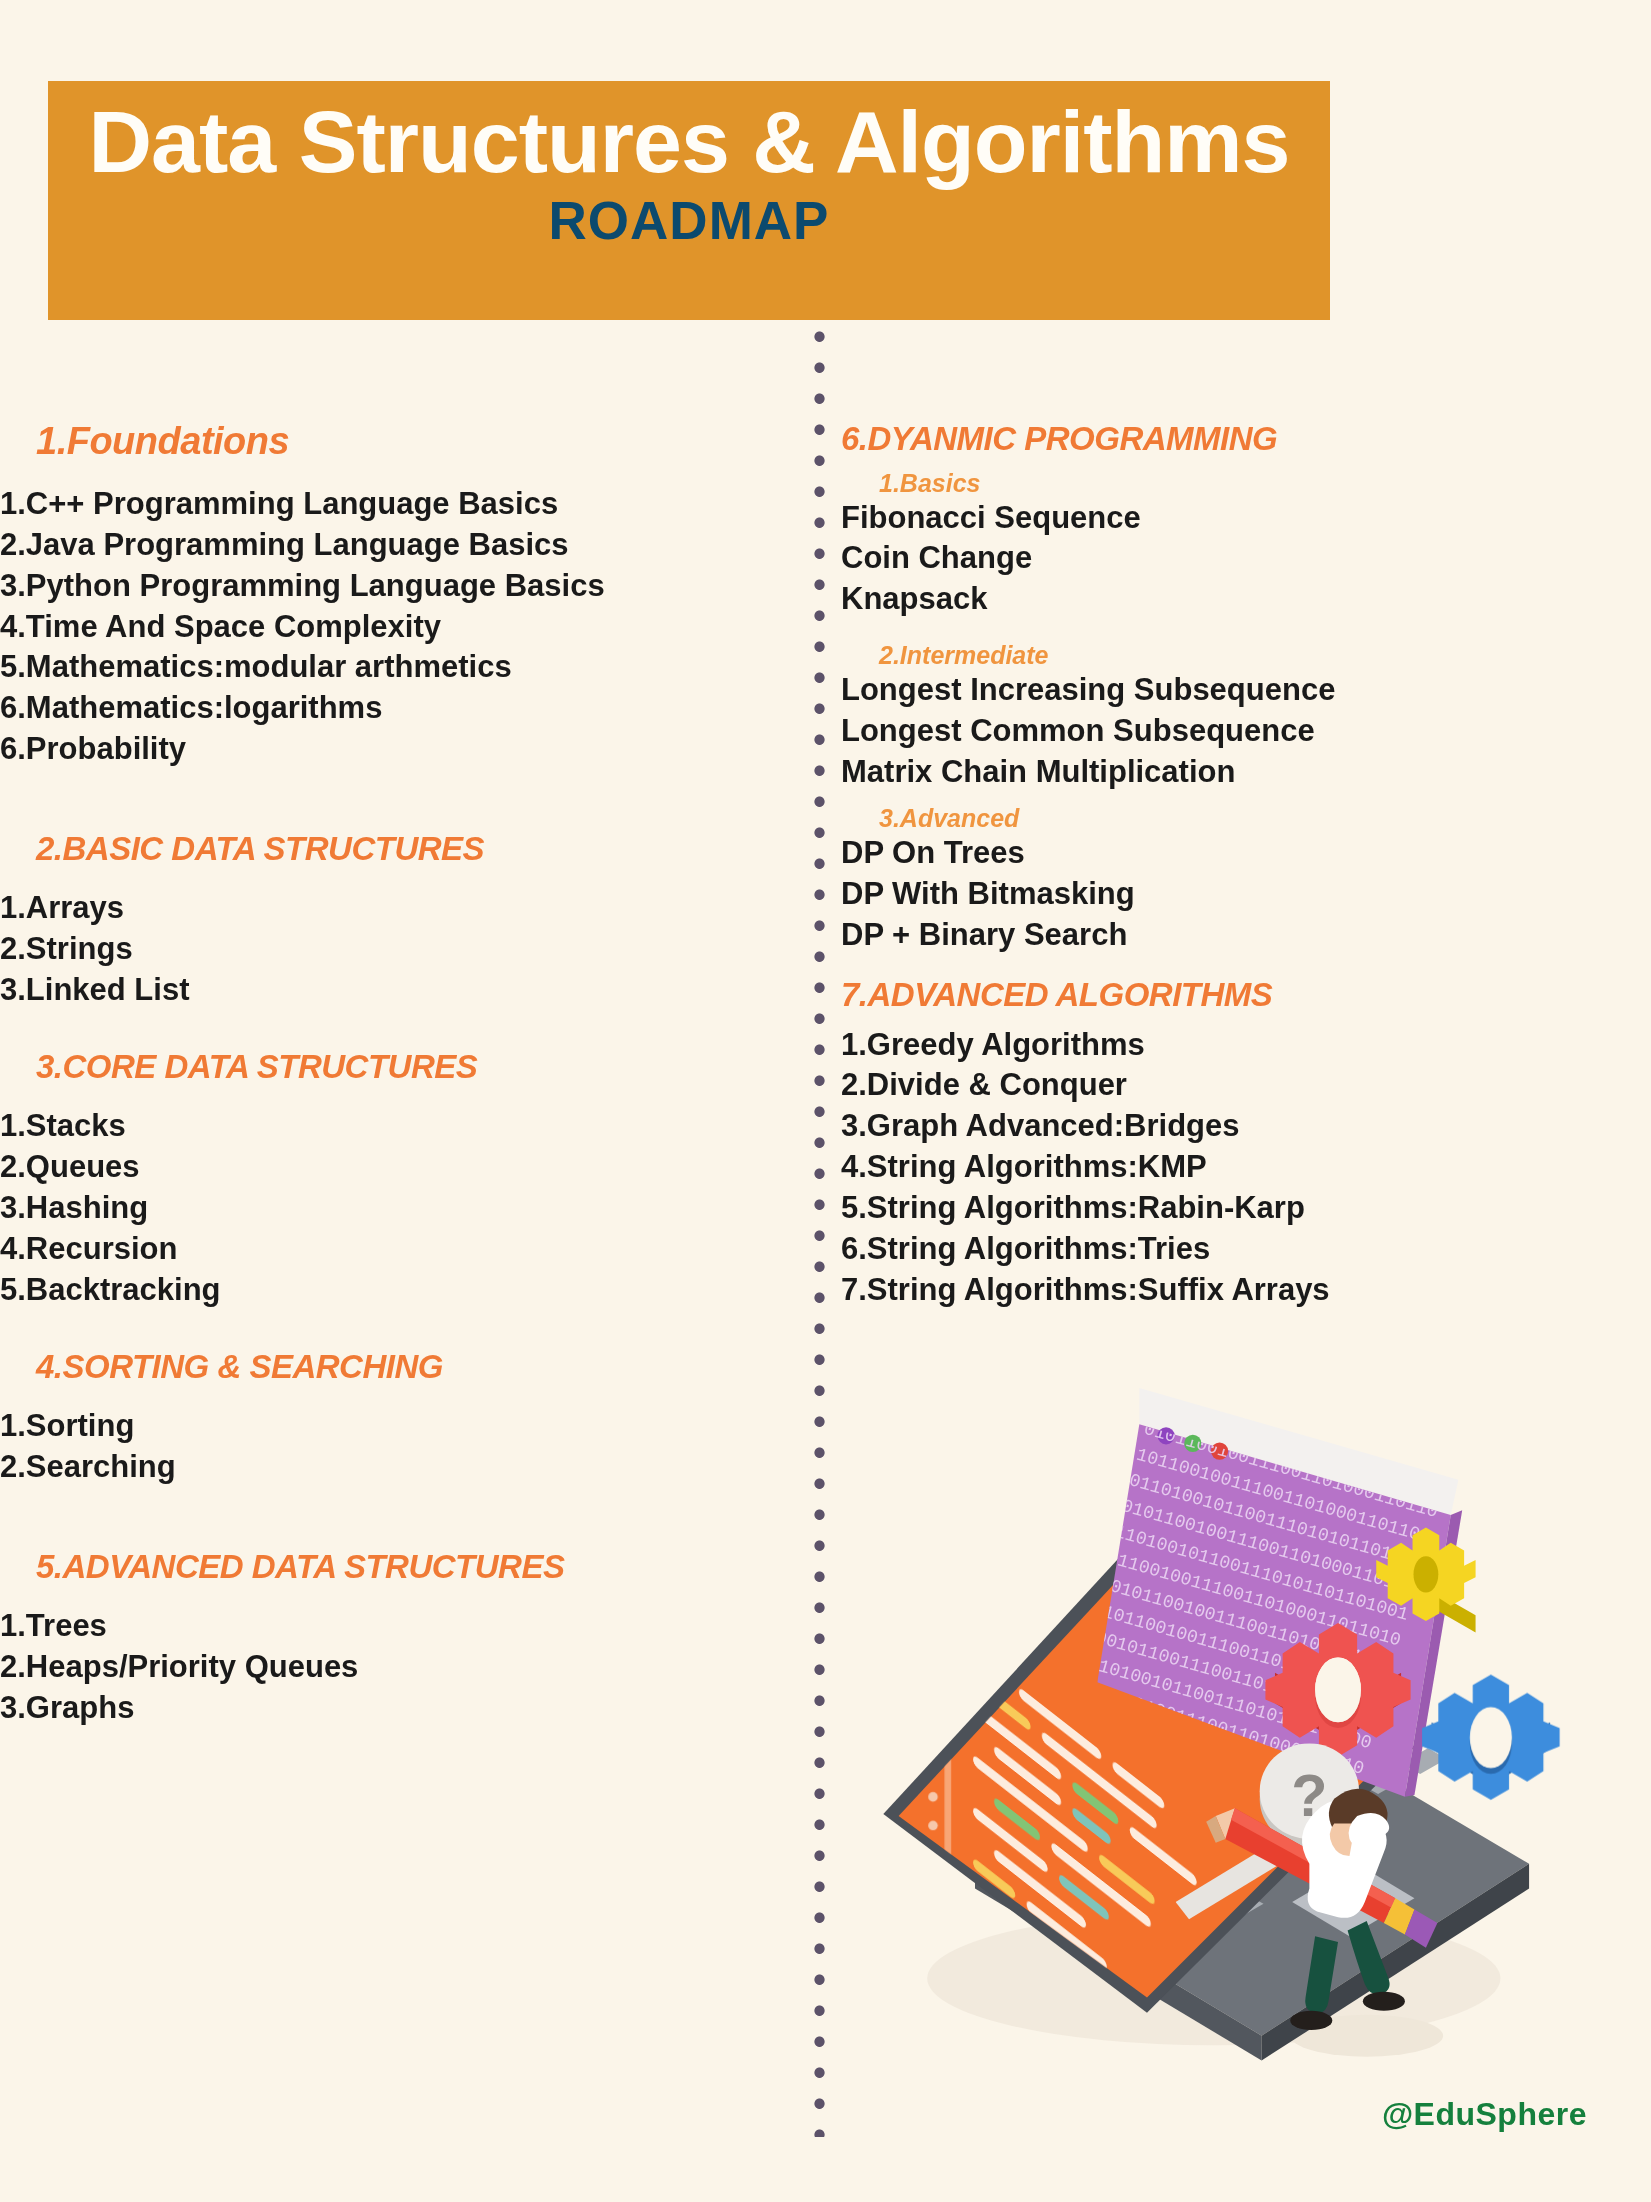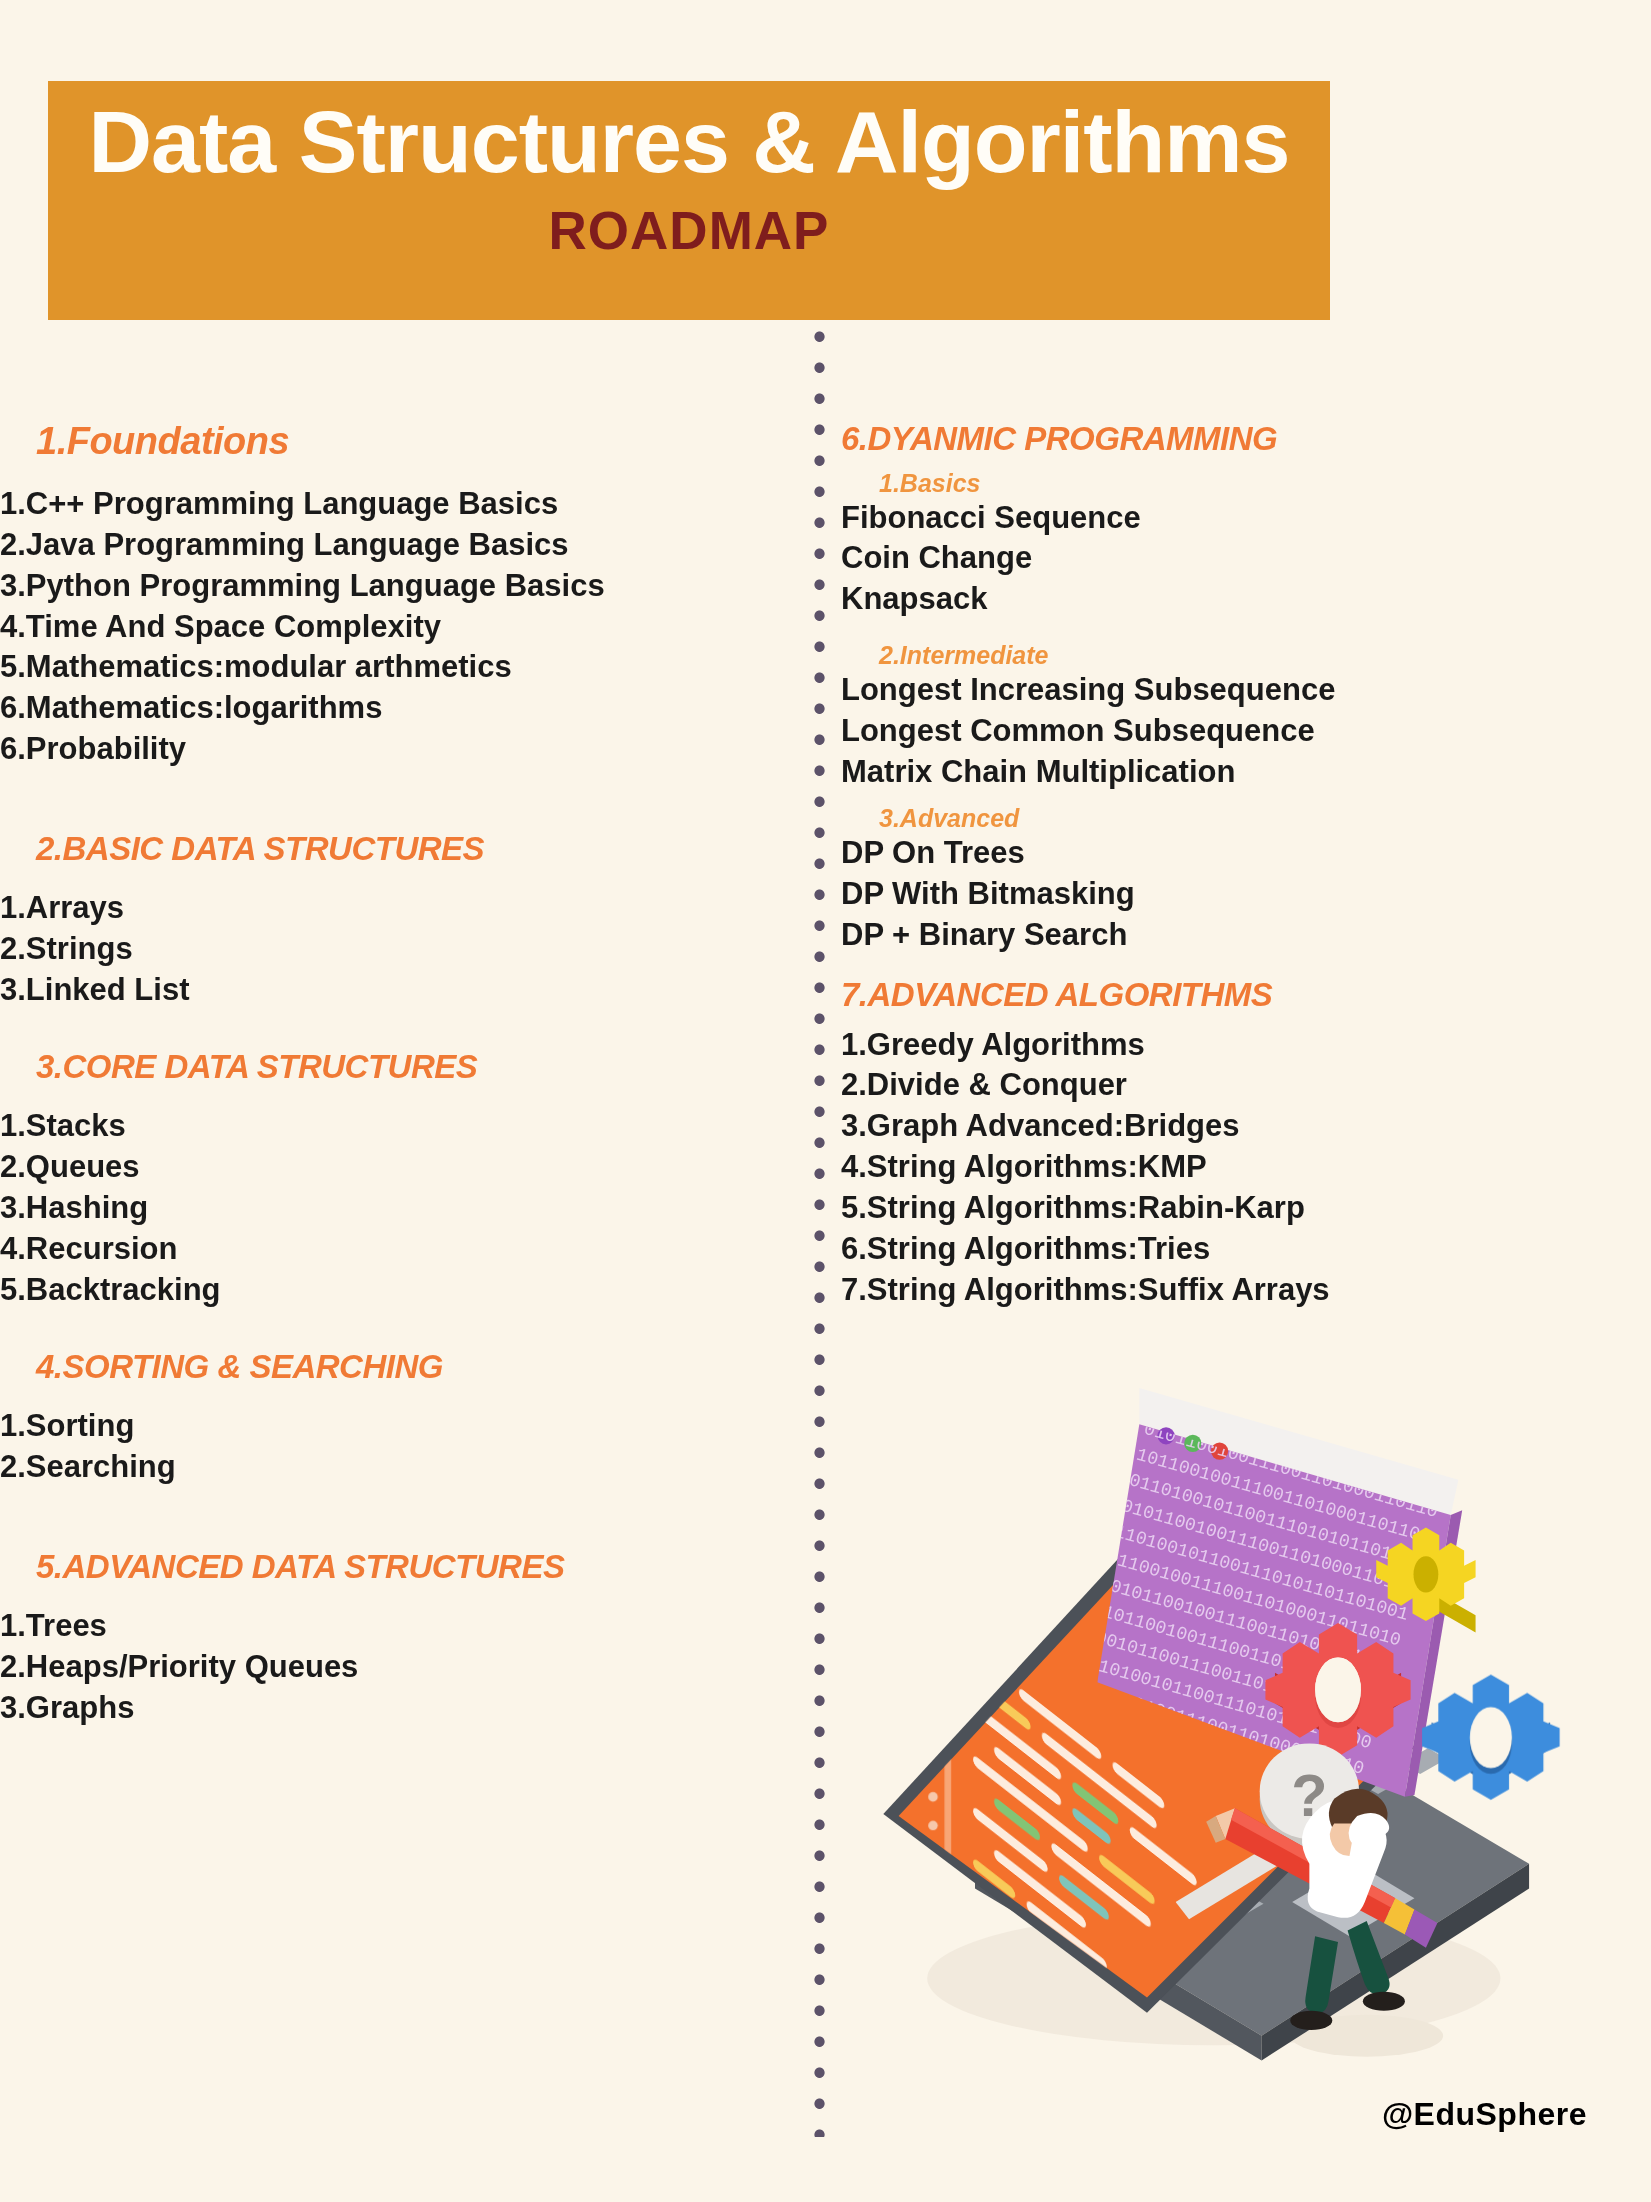--- a/index.html
+++ b/index.html
@@ -31,26 +31,26 @@
     color: #fffdf7;
     font-size: 88px;
     font-weight: bold;
     letter-spacing: -1px;
     line-height: 1.15;
     white-space: nowrap;
     margin: 0;
     padding: 0 9.6px;
   }
   .header-subtitle {
-    color: #7f1d1d;
+    color: #0c4a6e;
     font-size: 53px;
     font-weight: bold;
     letter-spacing: 1px;
     line-height: 1.1;
-    margin-top: 10px;
+    margin-top: 0;
   }
 
   
   .divider {
     position: absolute;
     left: 813px;
     top: 330px;
     width: 13.4px;
     height: 1807px;
     background-image: radial-gradient(circle at 6.7px 6.7px, #5c5269 4.8px, rgba(0,0,0,0) 5.7px);
@@ -120,21 +120,21 @@
   .gap-sm { height: 21px; }
   .gap-xs { height: 11.5px; }
 
   
   .watermark {
     position: absolute;
     right: 65px;
     bottom: 69px;
     font-size: 32px;
     font-weight: bold;
-    color: #000000;
+    color: #15803d;
     letter-spacing: 0.5px;
   }
 
   
   .illustration {
     position: absolute;
     left: 860px;
     top: 1367px;
     width: 765px;
     height: 726px;

